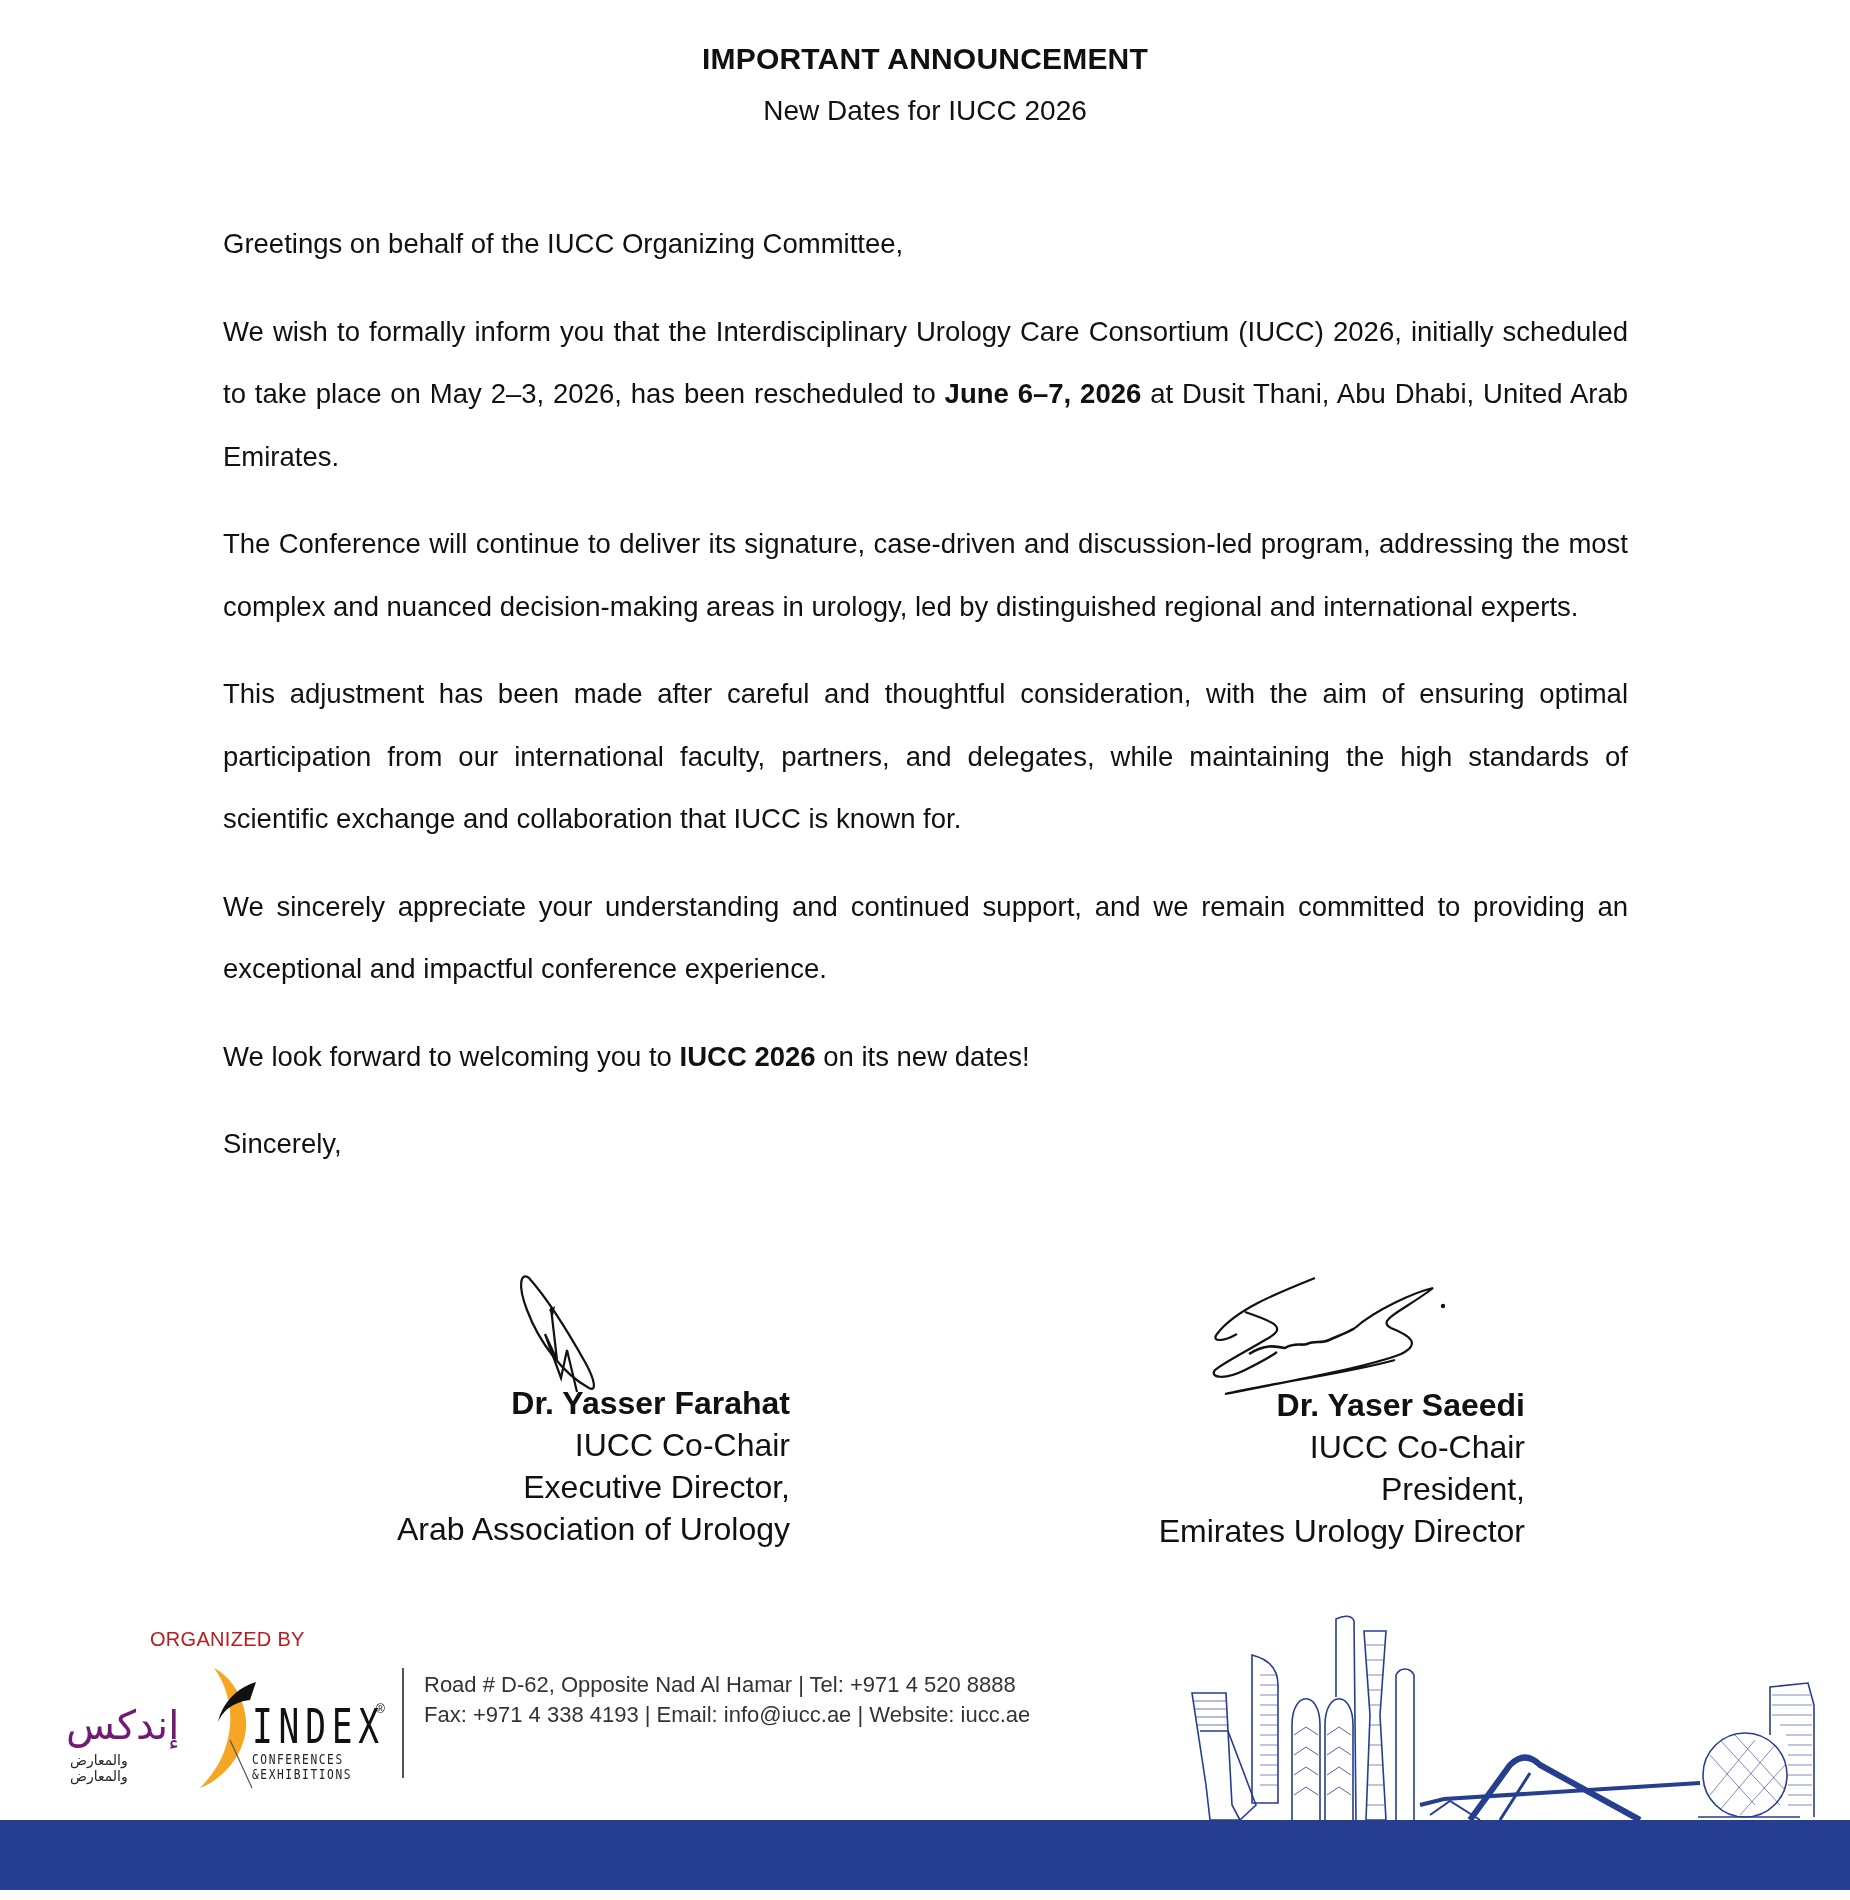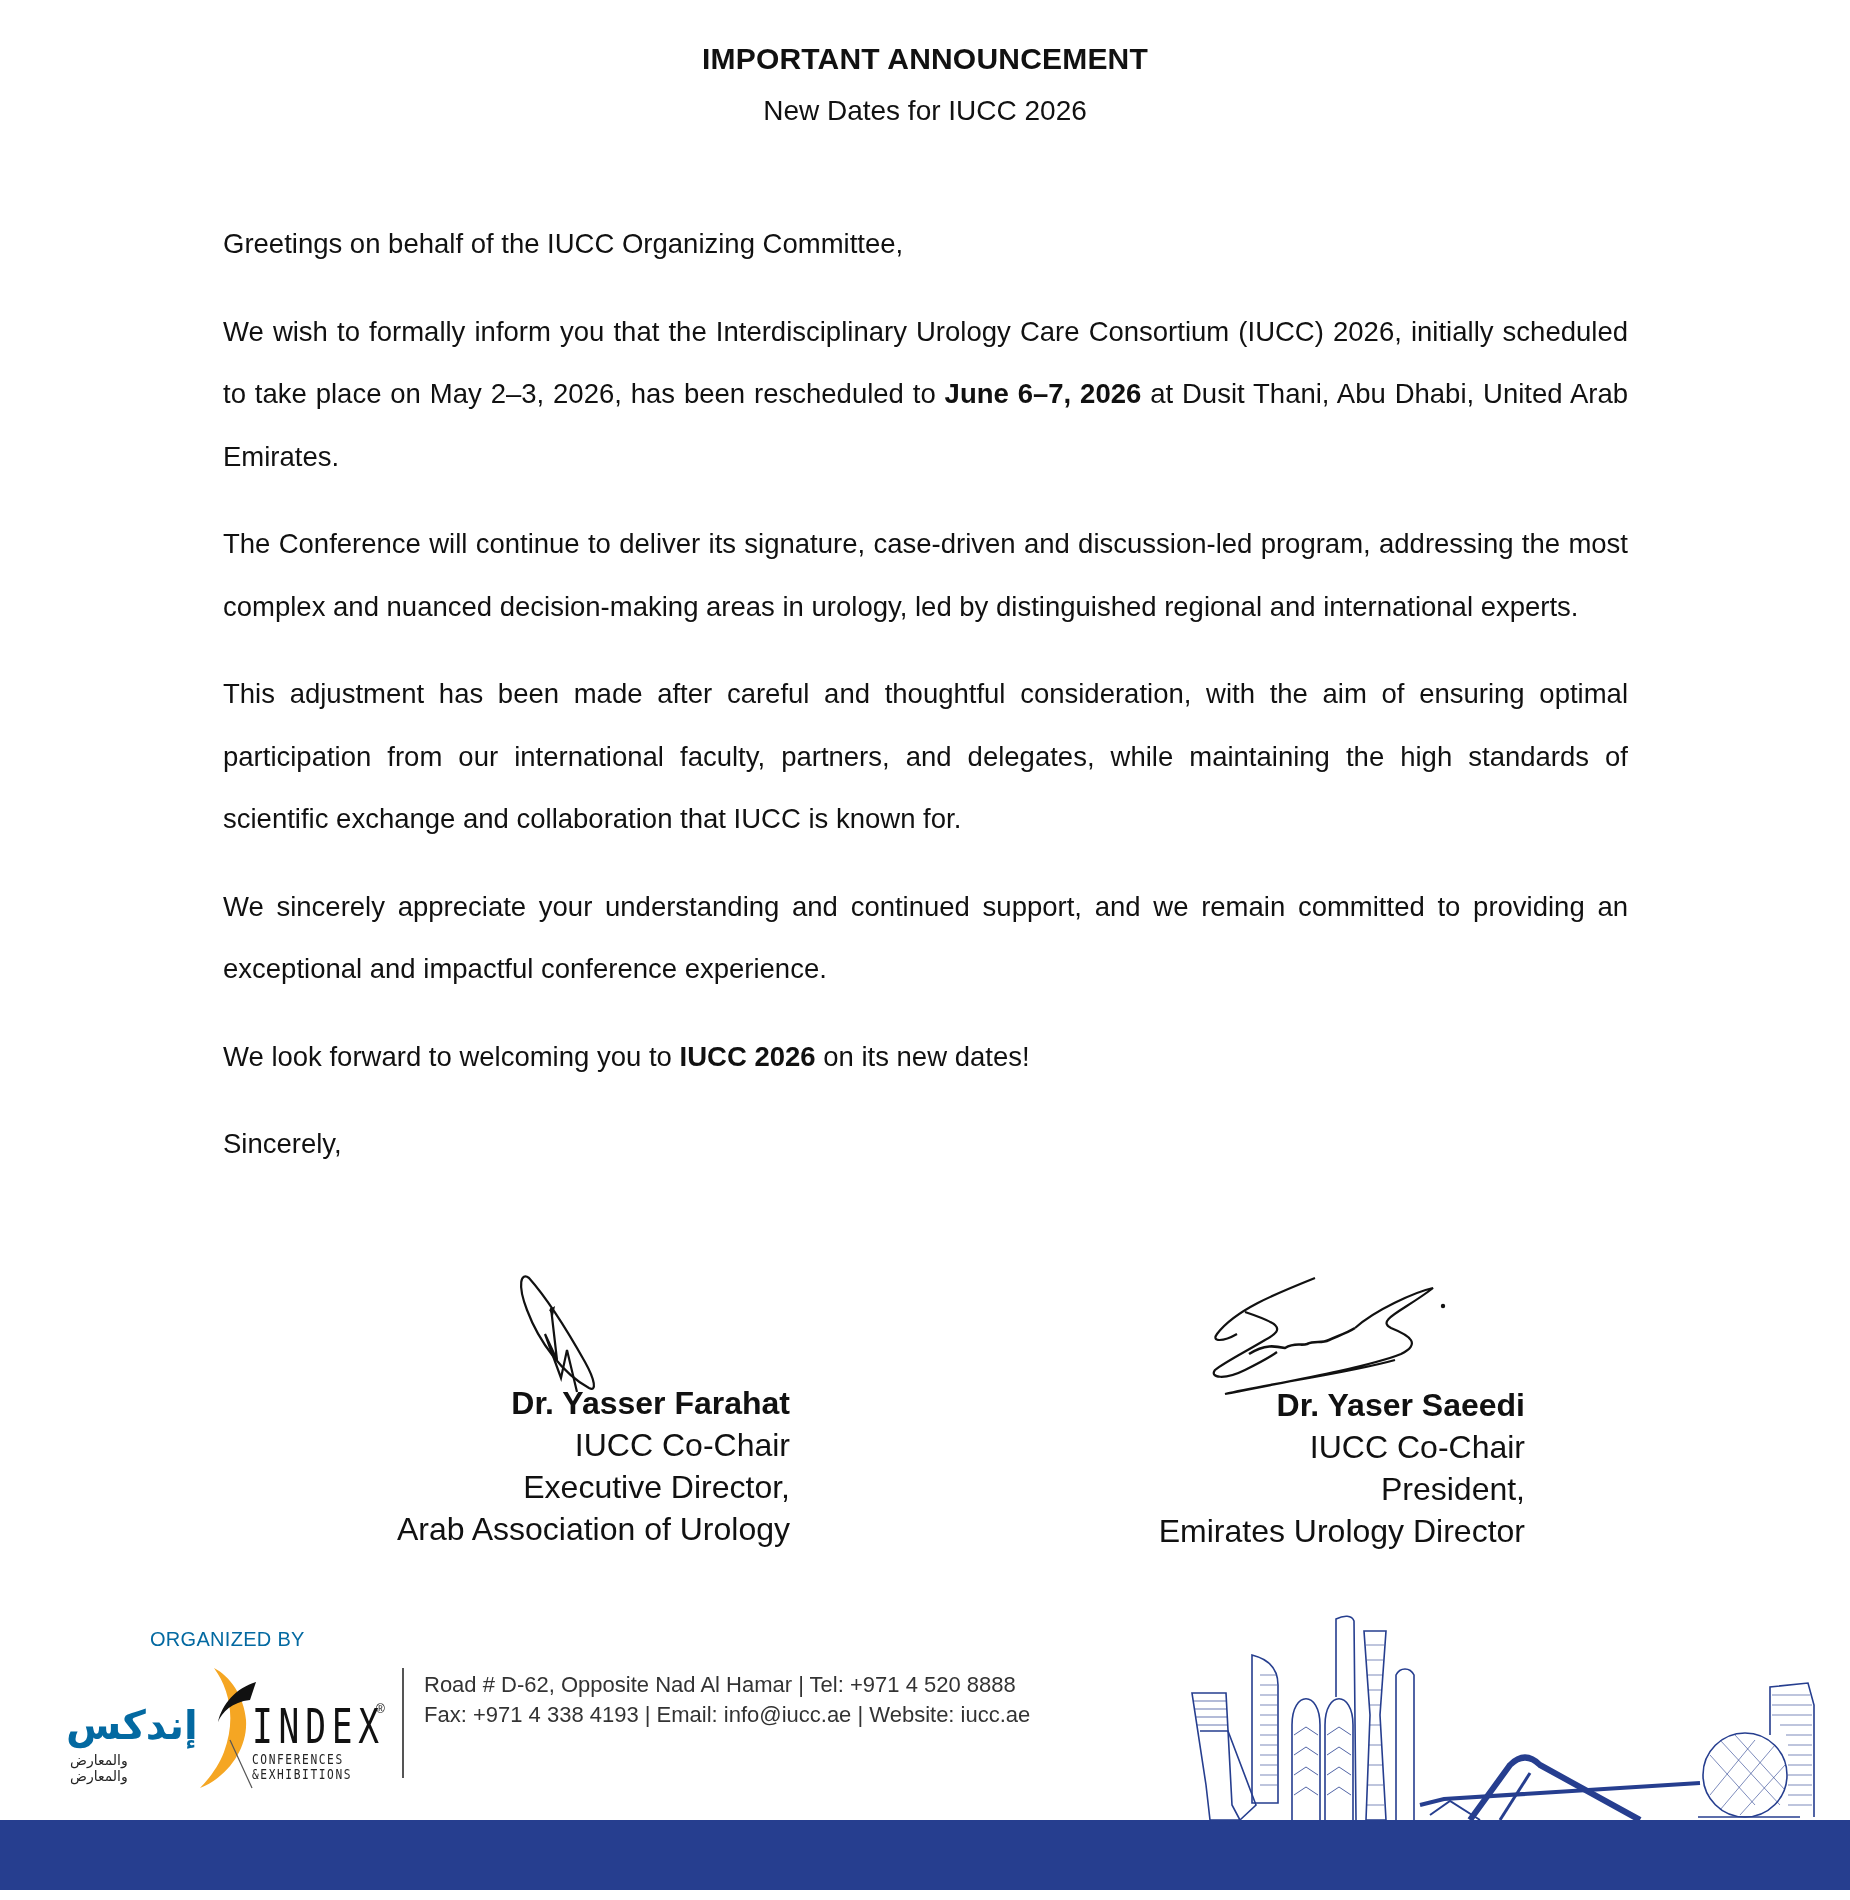--- a/index.html
+++ b/index.html
@@ -17,23 +17,23 @@
 
   .sig-block { position:absolute; text-align:right; font-size:32px; line-height:42px; }
   .sig-left  { left:370px; width:420px; top:1382px; }
   .sig-right { left:1105px; width:420px; top:1384px; }
   .sig-name { font-weight:700; }
 
   .signature { position:absolute; }
   .sig-svg-left  { left:515px; top:1270px; width:120px; height:135px; }
   .sig-svg-right { left:1205px; top:1270px; width:245px; height:130px; }
 
-  .org-label { position:absolute; left:150px; top:1628px; font-size:20px; color:#0369a1; letter-spacing:0.3px; }
+  .org-label { position:absolute; left:150px; top:1628px; font-size:20px; color:#b91c1c; letter-spacing:0.3px; }
   .logo { position:absolute; left:66px; top:1660px; width:330px; height:130px; }
-  .logo-arabic { position:absolute; left:0; top:42px; font-size:40px; font-weight:700; color:#0369a1;
+  .logo-arabic { position:absolute; left:0; top:42px; font-size:40px; font-weight:400; color:#701a75;
                  font-family:"DejaVu Sans", sans-serif; direction:rtl; }
   .logo-arabic-sub { position:absolute; left:4px; top:92px; font-size:14px; color:#222;
                      font-family:"DejaVu Sans", sans-serif; direction:rtl; line-height:16px; }
   .logo-index { position:absolute; left:186px; top:38px; font-size:48px; letter-spacing:8px; color:#111;
                 font-family:"DejaVu Sans Mono", monospace; transform:scaleX(0.72); transform-origin:left top; }
   .logo-reg { position:absolute; left:310px; top:42px; font-size:12px; color:#111; }
   .logo-sub { position:absolute; left:186px; top:92px; font-size:14px; line-height:15px; letter-spacing:2px;
               color:#222; font-family:"DejaVu Sans Mono", monospace; transform:scaleX(0.8); transform-origin:left top; }
   .logo-swoosh { position:absolute; left:130px; top:0; width:70px; height:130px; }
 

